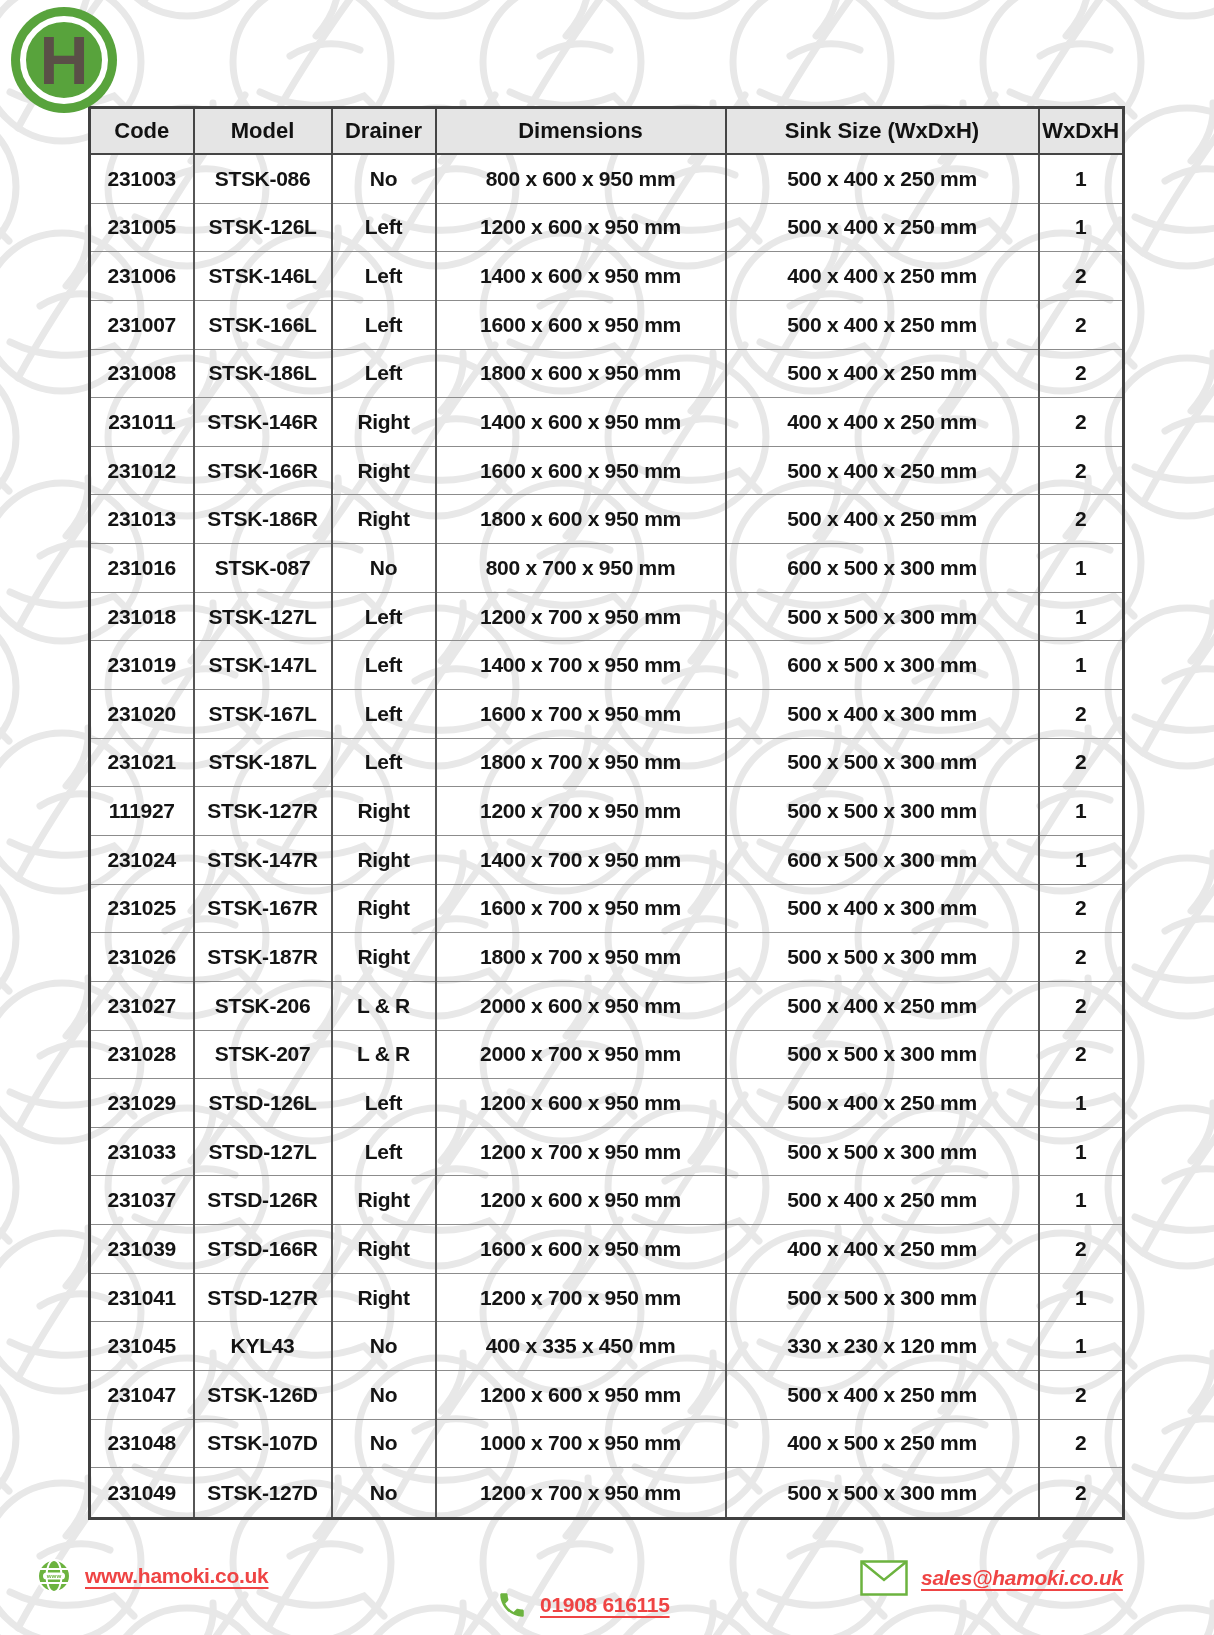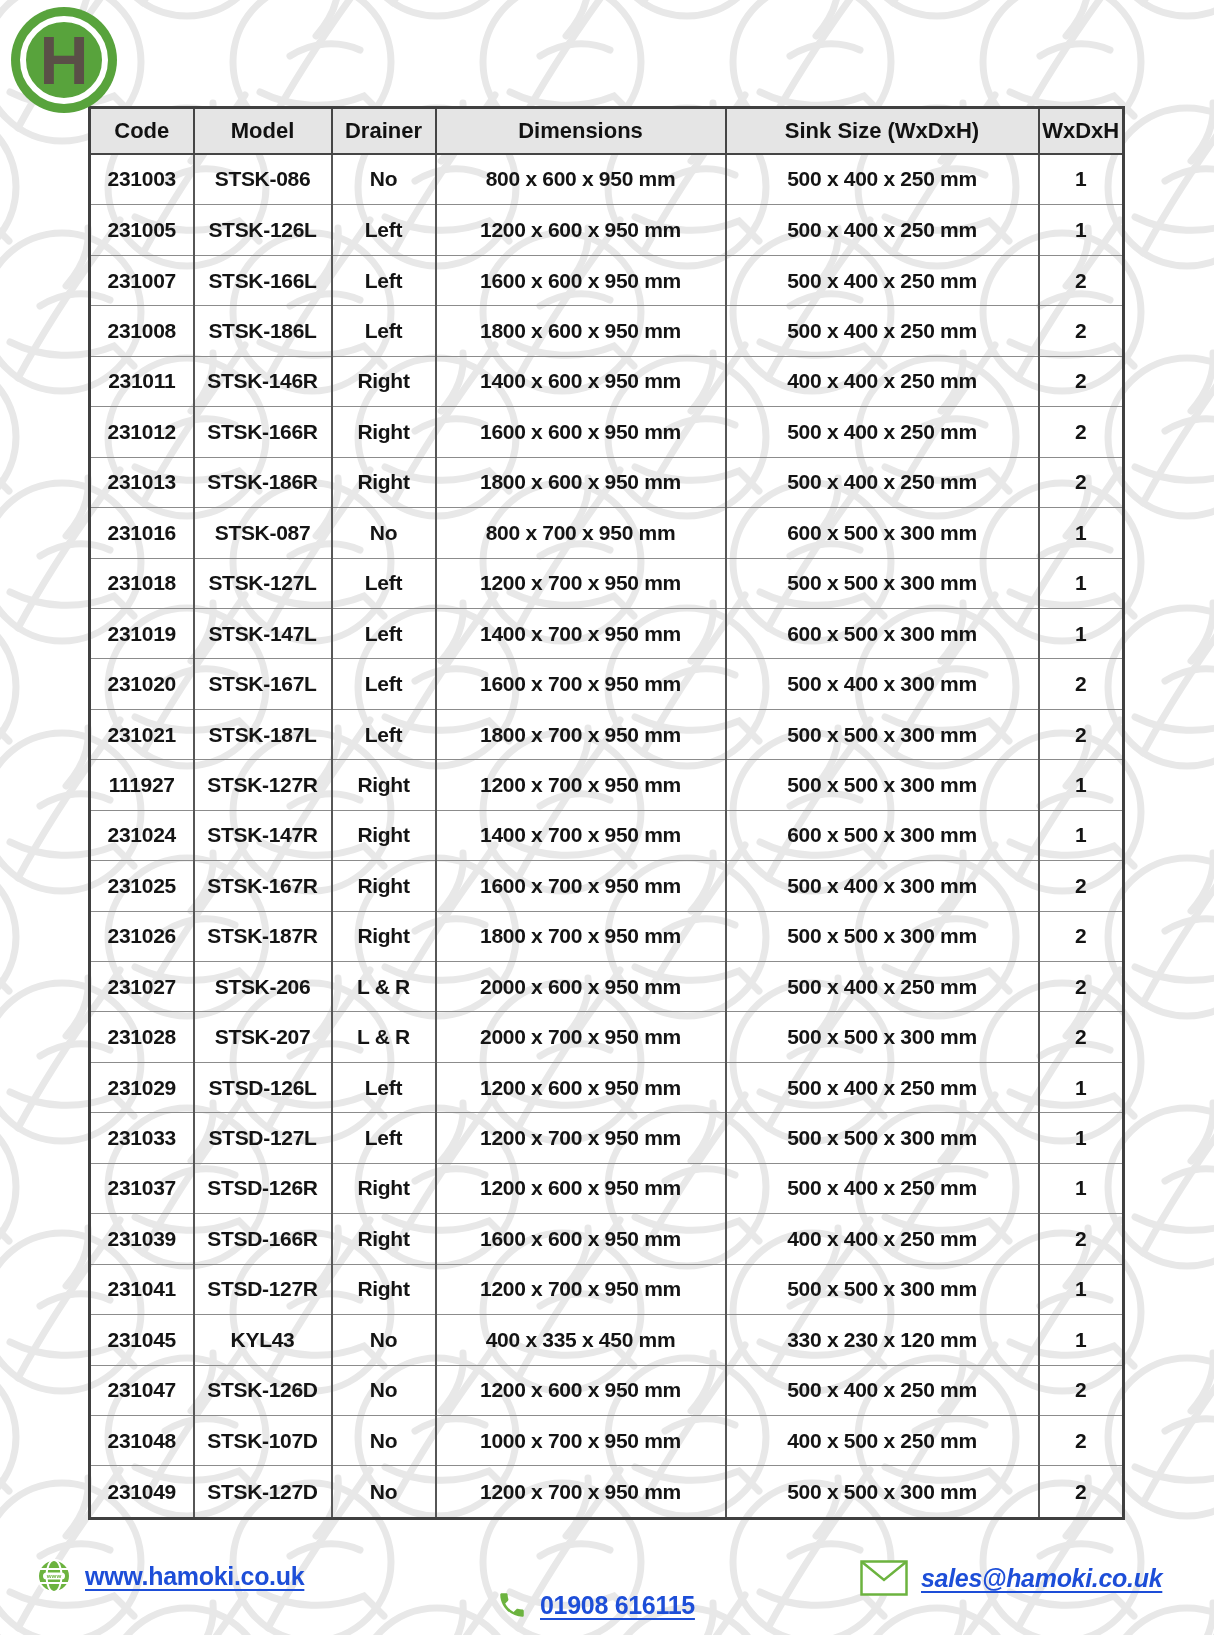--- a/index.html
+++ b/index.html
@@ -21,21 +21,21 @@
     text-align:center;padding:0;
   }
   table.products td{
     text-align:center;font-weight:bold;font-size:21px;color:#141414;
     border-left:2px solid #565656;border-top:1.5px solid #8c8c8c;
     padding:0;letter-spacing:-0.3px;background:transparent;
   }
   table.products th:first-child,table.products td:first-child{border-left:none;}
   .footer-item{position:absolute;display:flex;align-items:center;gap:13px;z-index:2;}
   .footer-item a{
-    color:#1d4ed8;font-weight:bold;font-size:25px;letter-spacing:-0.3px;
+    color:#ef4444;font-weight:bold;font-size:21px;letter-spacing:-0.3px;
     text-decoration:underline;text-decoration-thickness:2px;text-underline-offset:4px;
   }
   #f-web{left:36px;top:1558px;}
   #f-phone{left:497px;top:1562px;margin-top:28px;}
   #f-email{left:860px;top:1560px;font-style:italic;}
 </style>
 </head>
 <body>
 
 <svg class="watermark" width="1214" height="1635" aria-hidden="true">
@@ -98,20 +98,28 @@
       </tr>
       <tr>
         <td>231005</td>
         <td>STSK-126L</td>
         <td>Left</td>
         <td>1200 x 600 x 950 mm</td>
         <td>500 x 400 x 250 mm</td>
         <td>1</td>
       </tr>
       <tr>
+        <td>231006</td>
+        <td>STSK-146L</td>
+        <td>Left</td>
+        <td>1400 x 600 x 950 mm</td>
+        <td>400 x 400 x 250 mm</td>
+        <td>2</td>
+      </tr>
+      <tr>
         <td>231007</td>
         <td>STSK-166L</td>
         <td>Left</td>
         <td>1600 x 600 x 950 mm</td>
         <td>500 x 400 x 250 mm</td>
         <td>2</td>
       </tr>
       <tr>
         <td>231008</td>
         <td>STSK-186L</td>

